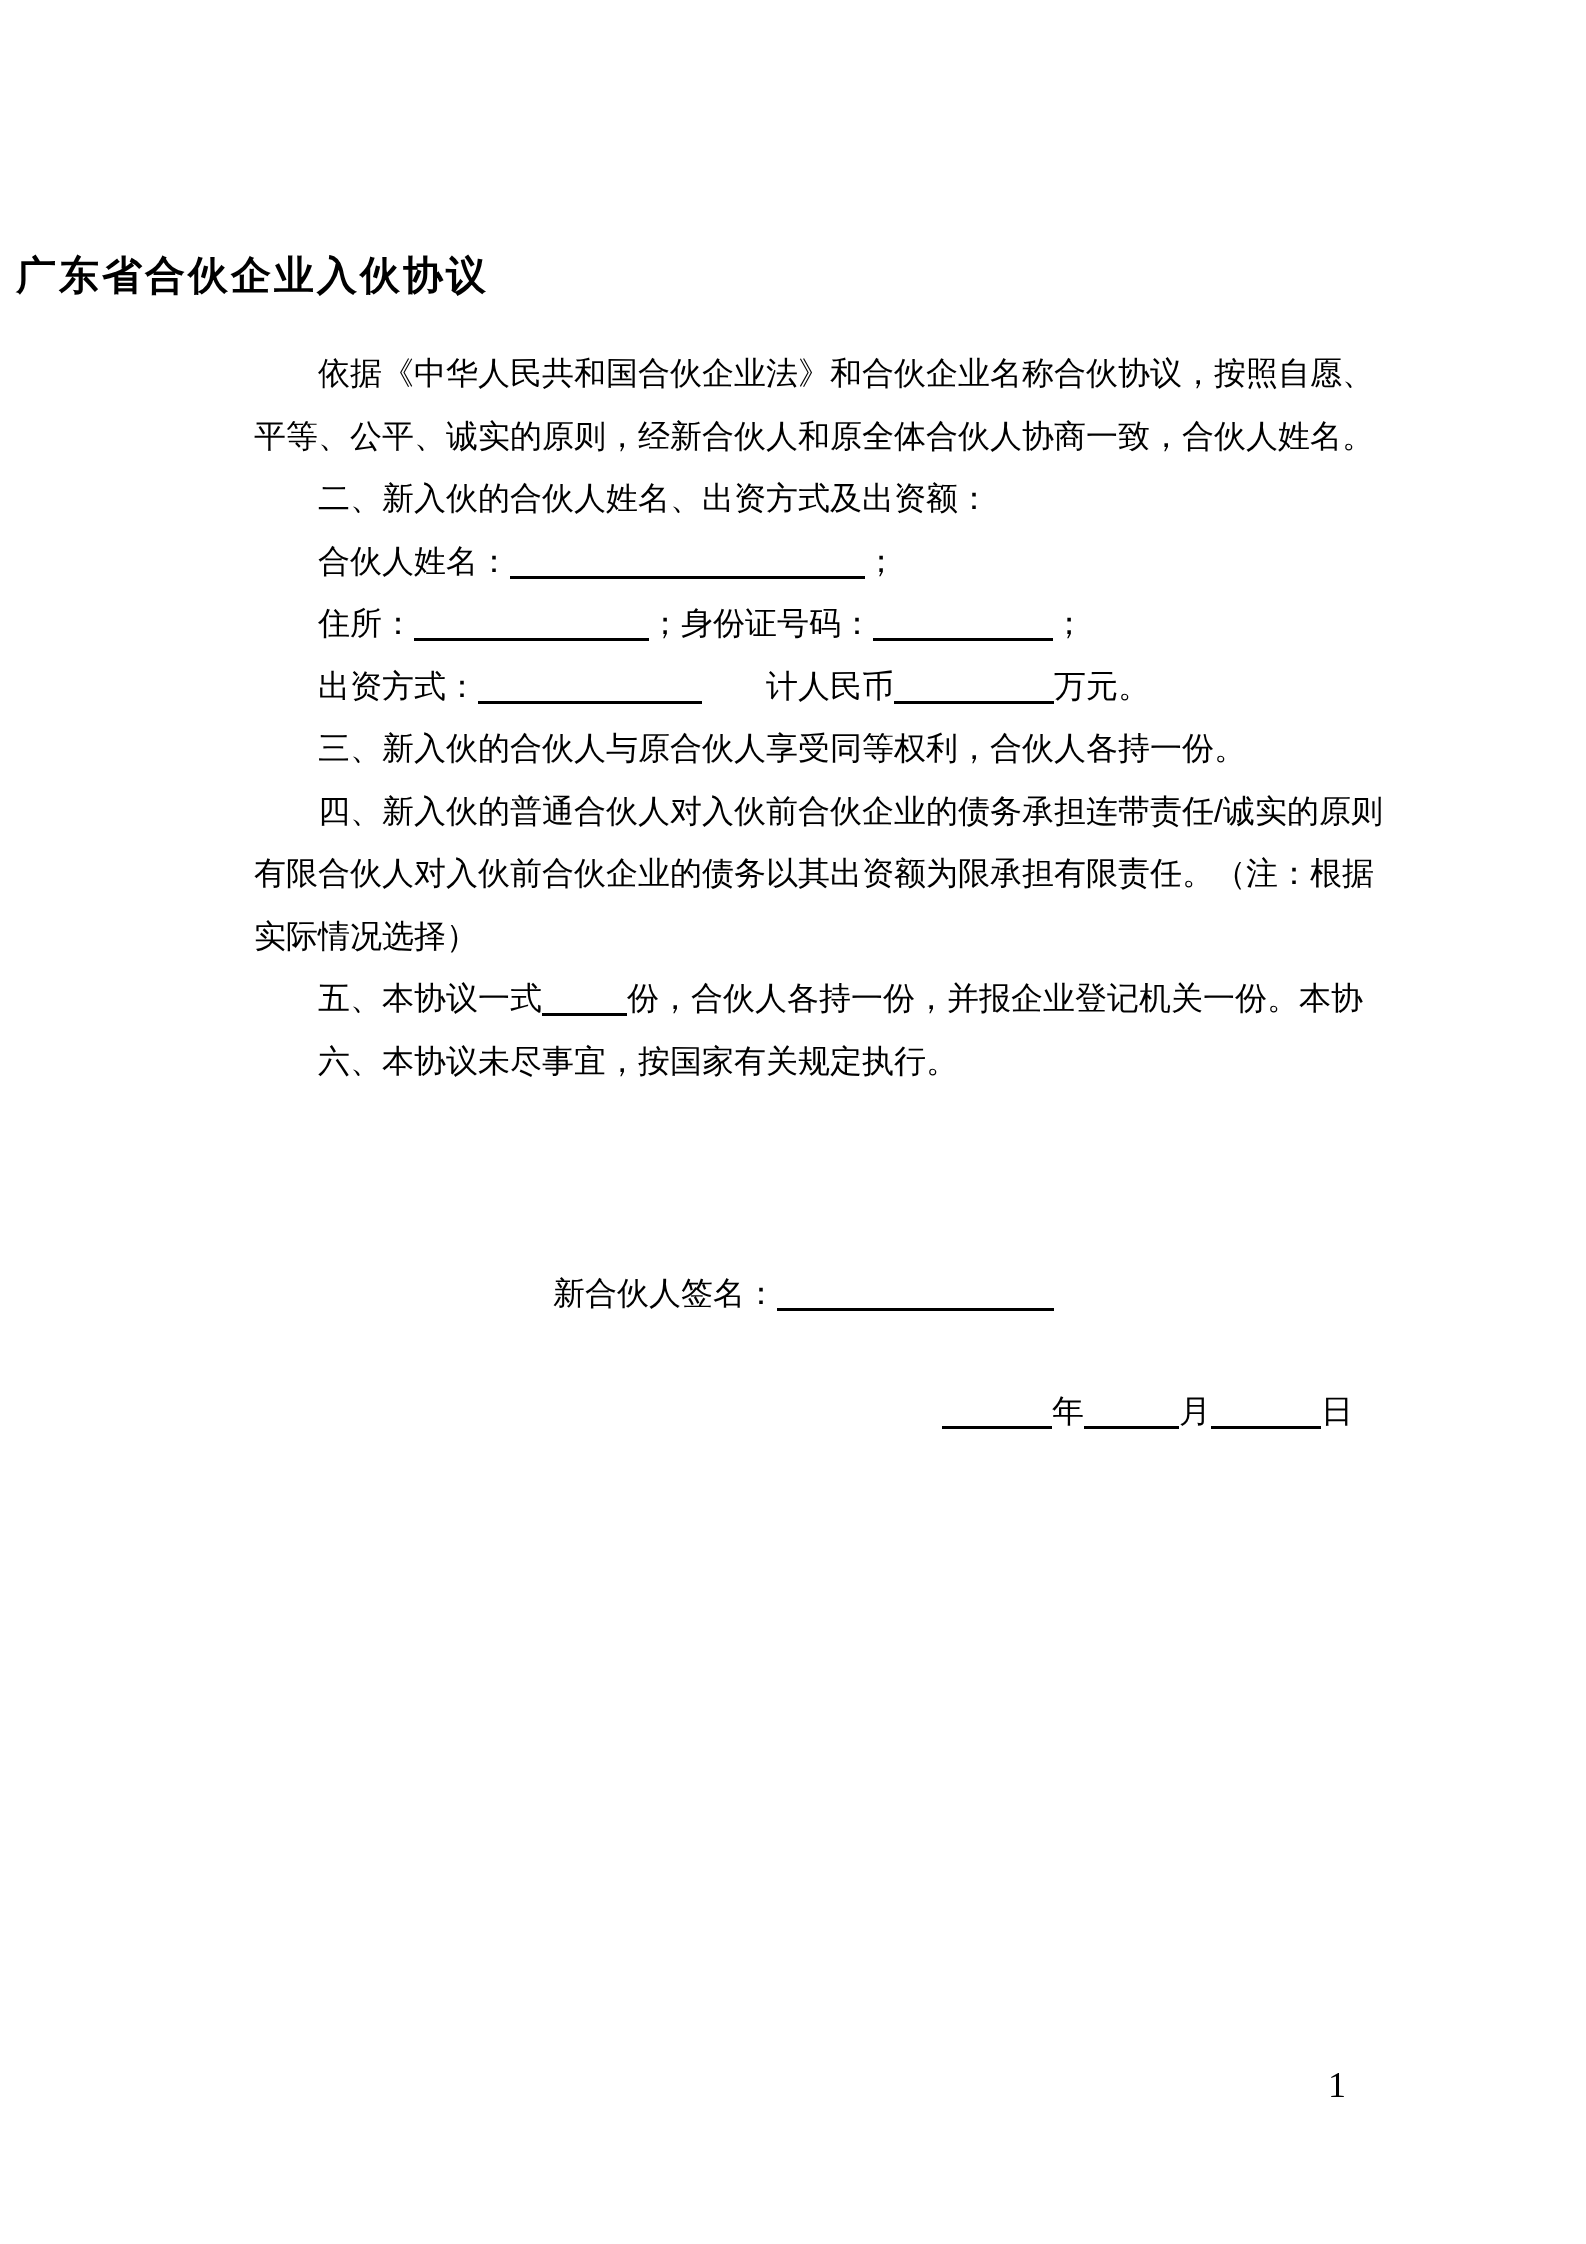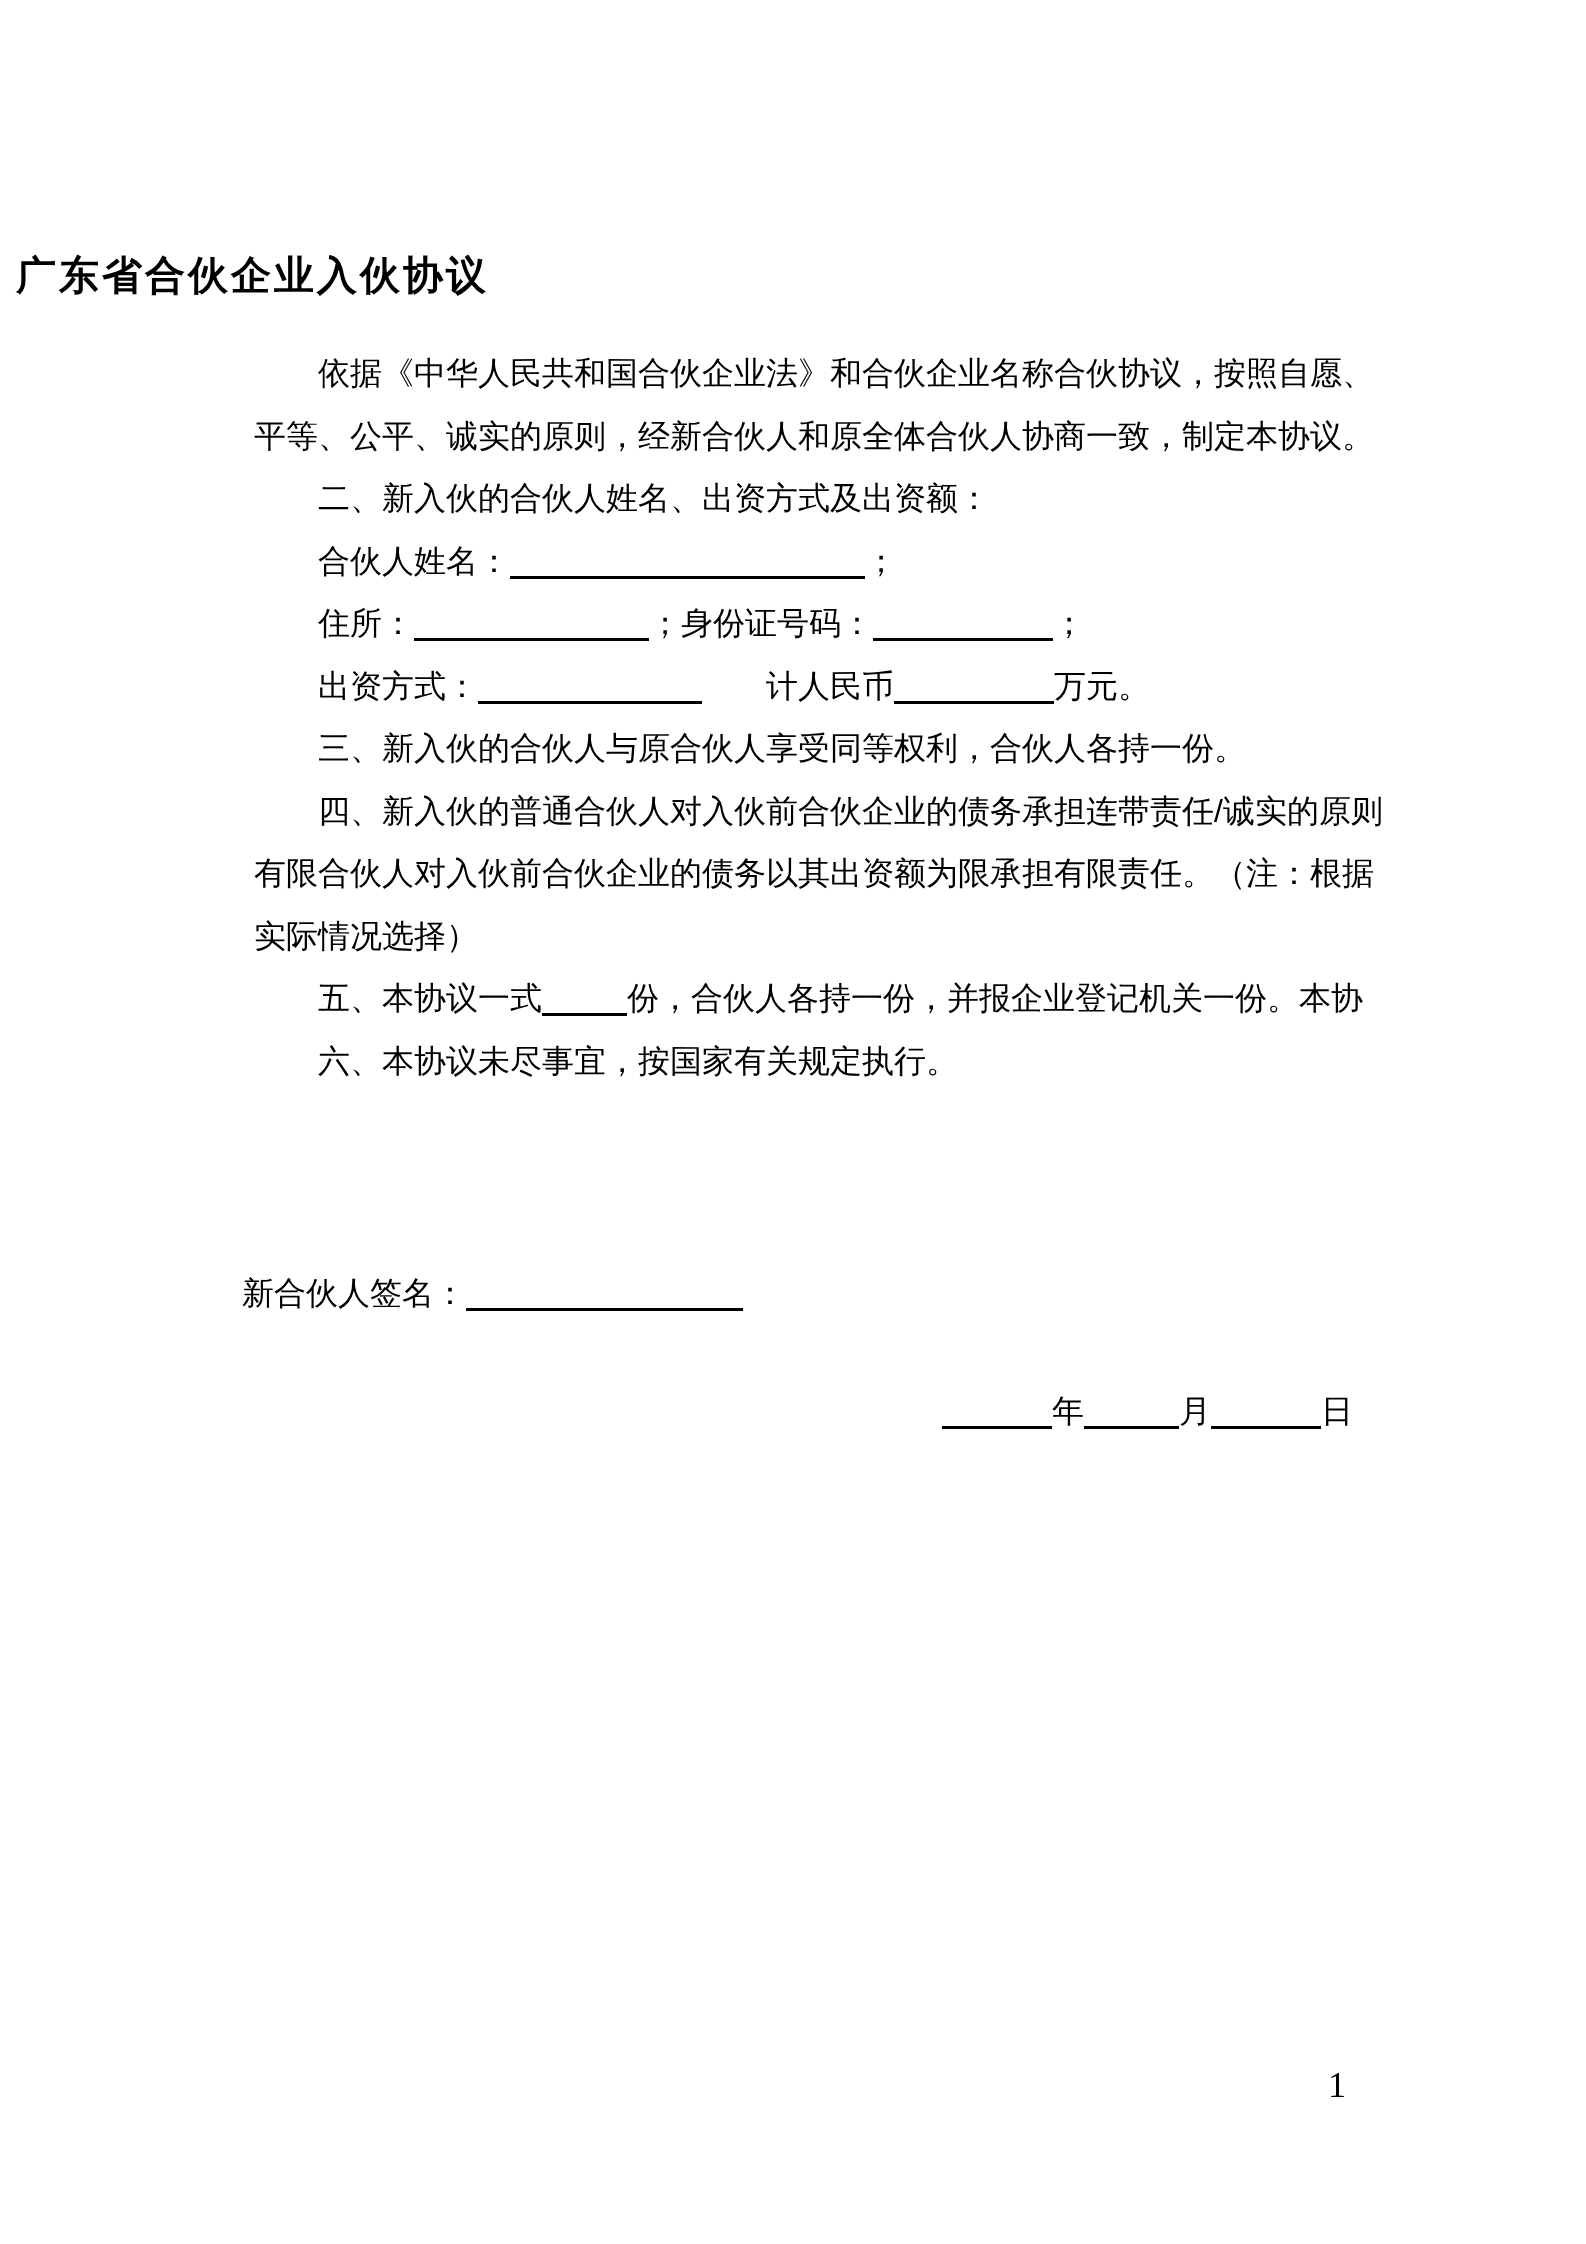--- a/index.html
+++ b/index.html
@@ -46,21 +46,21 @@
   }
   .gap { display: inline-block; }
   .sig-row {
     position: absolute;
     top: 1262px;
     left: 242px;
     width: 1123px;
     font-size: 32px;
     line-height: 62.5px;
     display: flex;
-    justify-content: space-between;
+    justify-content: center;
     white-space: nowrap;
     gap: 42px;
   }
   .date-row {
     position: absolute;
     top: 1380px;
     right: 233px;
     font-size: 32px;
     line-height: 62.5px;
     white-space: nowrap;
@@ -75,21 +75,21 @@
   }
 </style>
 </head>
 <body>
 
 <div>
   <h1 class="page-title">广东省合伙企业入伙协议</h1>
 
   <div class="content">
       <div class="line indent"><span>依据《中华人民共和国合伙企业法》和合伙企业名称合伙协议，按照自愿、</span></div>
-      <div class="line"><span>平等、公平、诚实的原则，经新合伙人和原全体合伙人协商一致，制定本协议。</span></div>
+      <div class="line"><span>平等、公平、诚实的原则，经新合伙人和原全体合伙人协商一致，合伙人姓名。</span></div>
       <div class="line indent"><span>二、新入伙的合伙人姓名、出资方式及出资额：</span></div>
       <div class="line indent"><span>合伙人姓名：</span><span class="blank" style="width: 355px;"></span><span>；</span></div>
       <div class="line indent"><span>住所：</span><span class="blank" style="width: 235px;"></span><span>；身份证号码：</span><span class="blank" style="width: 180px;"></span><span>；</span></div>
       <div class="line indent"><span>出资方式：</span><span class="blank" style="width: 224px;"></span><span class="gap" style="width: 64px;"></span><span>计人民币</span><span class="blank" style="width: 160px;"></span><span>万元。</span></div>
       <div class="line indent"><span>三、新入伙的合伙人与原合伙人享受同等权利，合伙人各持一份。</span></div>
       <div class="line indent"><span>四、新入伙的普通合伙人对入伙前合伙企业的债务承担连带责任/诚实的原则</span></div>
       <div class="line"><span>有限合伙人对入伙前合伙企业的债务以其出资额为限承担有限责任。（注：根据</span></div>
       <div class="line"><span>实际情况选择）</span></div>
       <div class="line indent"><span>五、本协议一式</span><span class="blank" style="width: 85px;"></span><span>份，合伙人各持一份，并报企业登记机关一份。本协</span></div>
       <div class="line indent"><span>六、本协议未尽事宜，按国家有关规定执行。</span></div>

